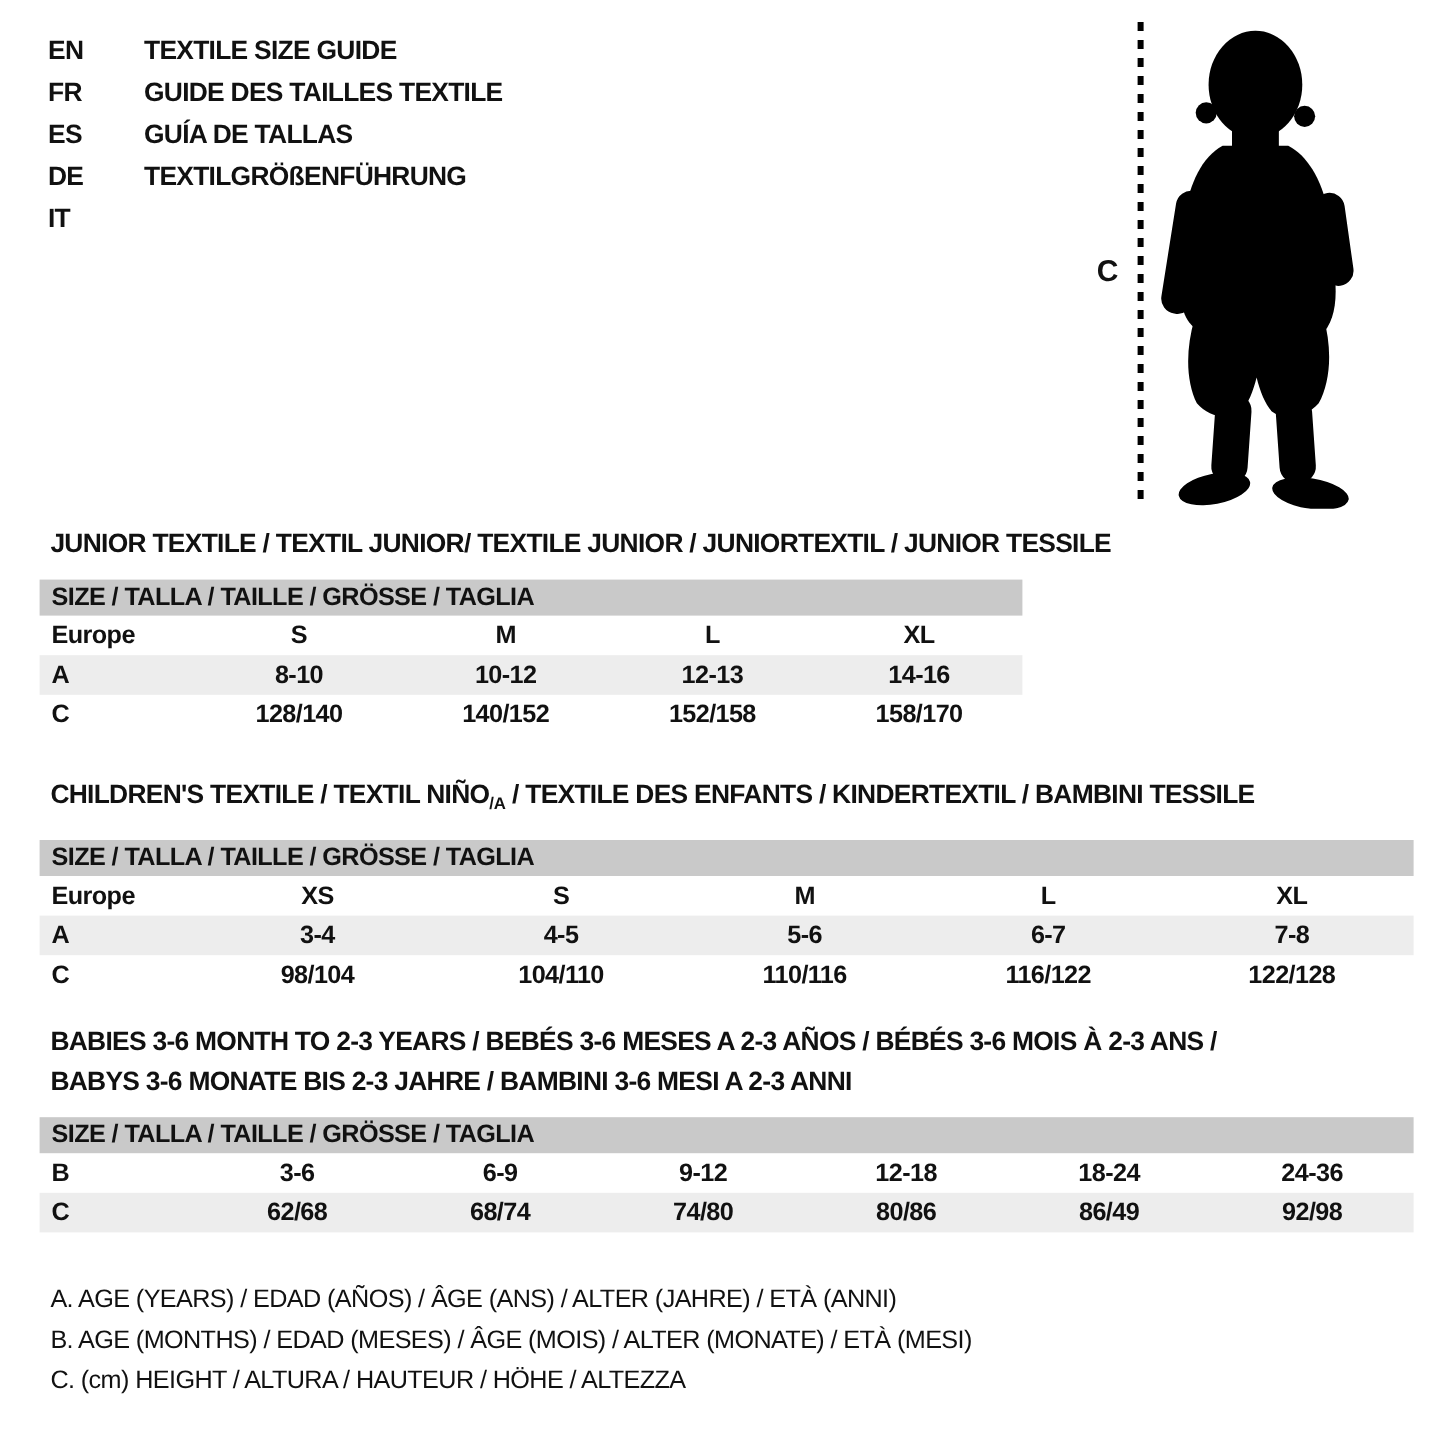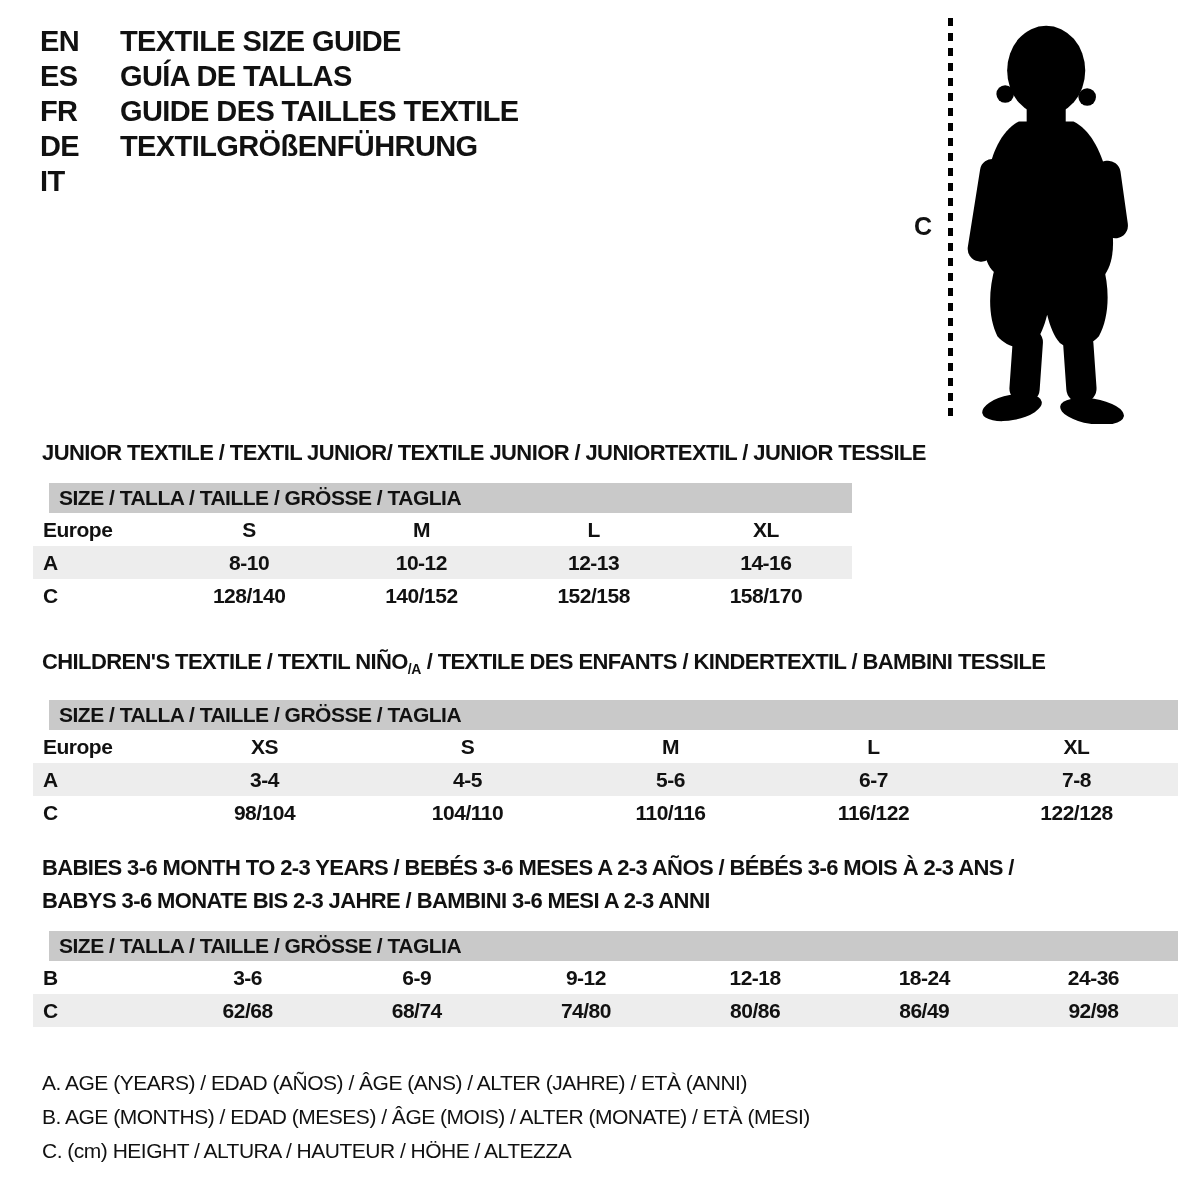--- a/index.html
+++ b/index.html
@@ -12,21 +12,21 @@
   body{
     width:1200px;height:1200px;background:#ffffff;
     font-family:"Liberation Sans",sans-serif;color:var(--text);
   }
   .page{position:relative;width:1200px;height:1200px;overflow:hidden;background:#ffffff;}
 
   
   .lang-block{position:absolute;left:40px;top:24px;}
   .lang-row{display:flex;height:35px;align-items:center;}
   .lang-code,.lang-title{
-    font-weight:bold;font-size:29px;letter-spacing:-0.6px;white-space:nowrap;
+    font-weight:bold;font-size:22px;letter-spacing:-0.6px;white-space:nowrap;
   }
   .lang-code{width:80px;}
 
   
   .measure-line{
     position:absolute;left:948px;top:18px;width:5px;height:400px;
     background:repeating-linear-gradient(to bottom,var(--sil) 0 8px,transparent 8px 15px);
   }
   .measure-label{
     position:absolute;left:914px;top:212px;
@@ -40,21 +40,21 @@
   .sec-children{top:645px;width:1145px;}
   .sec-babies{top:851px;width:1145px;}
   .sec-title{
     font-weight:bold;font-size:22px;letter-spacing:-0.6px;line-height:33px;
     margin:0 12px 14px 9px;white-space:nowrap;
   }
   .sec-title .sub{font-size:14px;vertical-align:-5px;letter-spacing:-0.3px;}
   .tbl{width:100%;}
   .tbl-head{
     height:30px;line-height:30px;background:var(--bar);
-    font-weight:bold;font-size:21px;letter-spacing:-0.5px;padding-left:10px;margin-left:16px;
+    font-weight:bold;font-size:21px;letter-spacing:-0.5px;padding-left:10px;
   }
   .tbl-row{display:grid;height:33px;align-items:center;font-weight:bold;font-size:21px;}
   .tbl-row.shaded{background:var(--shade);}
   .cell{text-align:center;letter-spacing:-0.5px;white-space:nowrap;}
   .cell.label{text-align:left;padding-left:10px;}
 
   
   .footnotes{position:absolute;left:42px;top:1066px;}
   .foot-line{font-weight:normal;font-size:21px;line-height:34px;letter-spacing:-0.5px;white-space:nowrap;}
 </style>
@@ -62,26 +62,26 @@
 <body>
 
 <div class="page">
 
   <div class="lang-block">
       <div class="lang-row">
         <span class="lang-code">EN</span>
         <span class="lang-title">TEXTILE SIZE GUIDE</span>
       </div>
       <div class="lang-row">
+        <span class="lang-code">FR</span>
+        <span class="lang-title">GUIDE DES TAILLES TEXTILE</span>
+      </div>
+      <div class="lang-row">
         <span class="lang-code">ES</span>
         <span class="lang-title">GUÍA DE TALLAS</span>
-      </div>
-      <div class="lang-row">
-        <span class="lang-code">FR</span>
-        <span class="lang-title">GUIDE DES TAILLES TEXTILE</span>
       </div>
       <div class="lang-row">
         <span class="lang-code">DE</span>
         <span class="lang-title">TEXTILGRÖßENFÜHRUNG</span>
       </div>
       <div class="lang-row">
         <span class="lang-code">IT</span>
       </div>
     </div>
 

